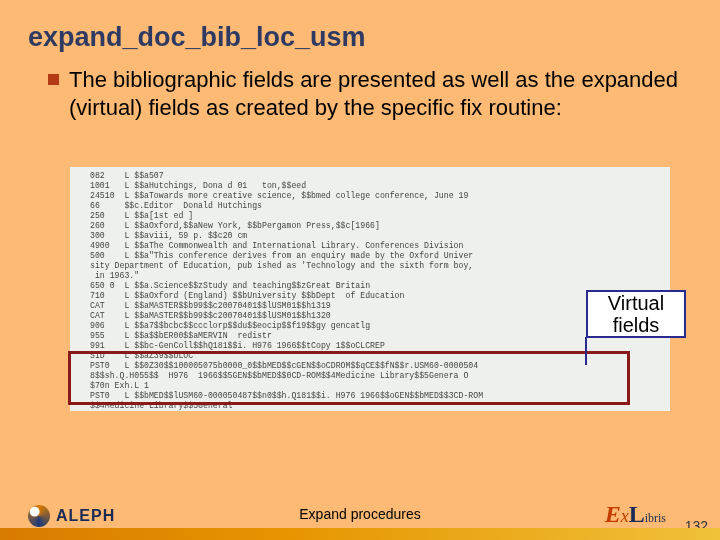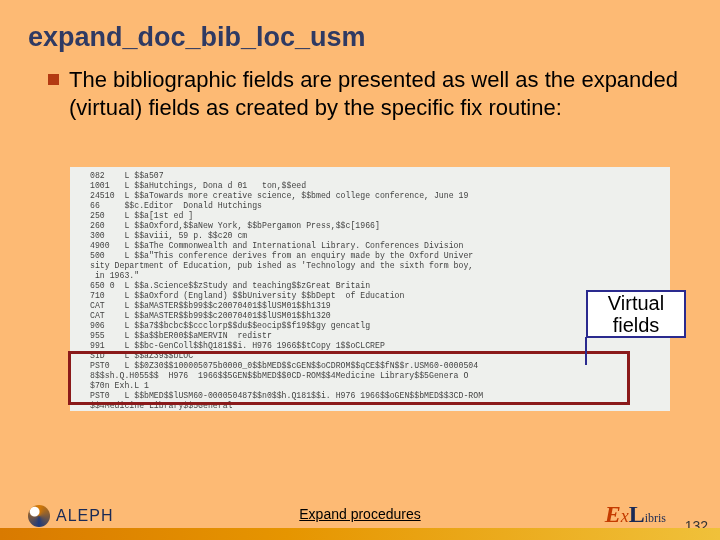--- a/index.html
+++ b/index.html
@@ -130,32 +130,31 @@
   .aleph-swirl {
     width: 22px;
     height: 22px;
     border-radius: 50%;
     background:
      radial-gradient(circle at 30% 30%, #fff 0 20%, transparent 25%),
      conic-gradient(from 0deg, #d97a00, #1e3a7b, #d97a00);
   }
   .aleph-text {
     font-size: 16px;
-    font-weight: normal;
+    font-weight: bold;
     color: #1a2a55;
     letter-spacing: 1px;
   }
   .footer-center {
     position: absolute;
     left: 0;
     right: 0;
     bottom: 18px;
     text-align: center;
     font-size: 14px;
-    text-decoration: underline;
     color: #000;
   }
   .exlibris-logo {
     position: absolute;
     right: 54px;
     bottom: 12px;
     display: flex;
     align-items: baseline;
     font-family: "Times New Roman", serif;
   }

